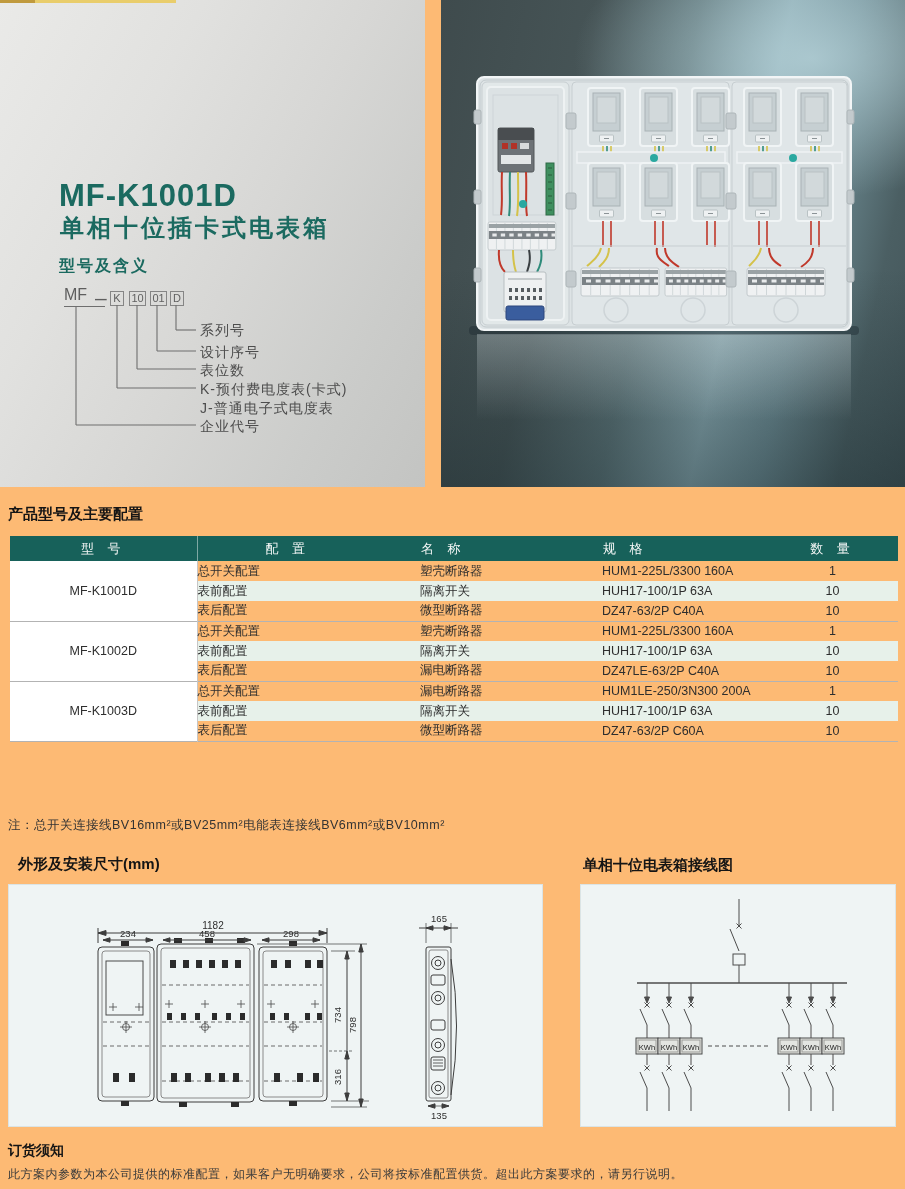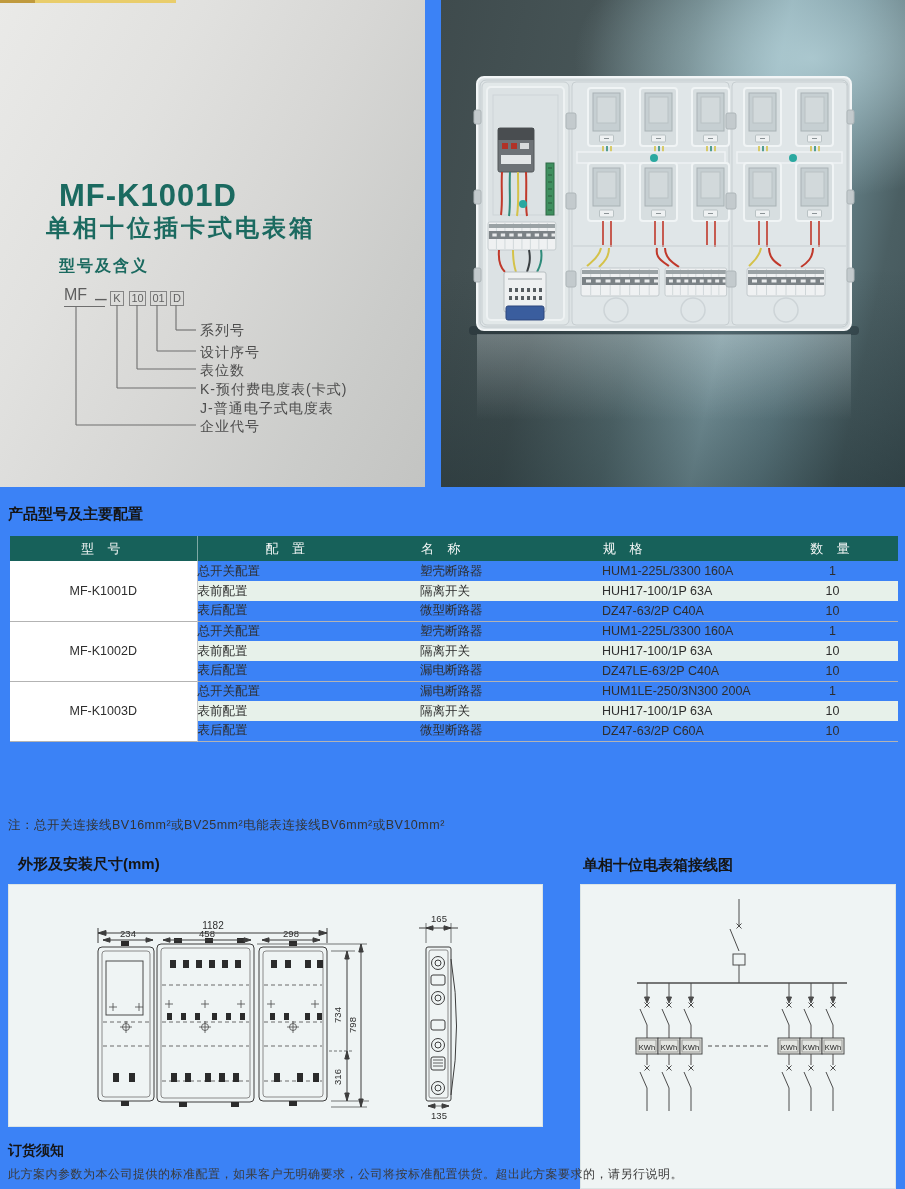--- a/index.html
+++ b/index.html
@@ -1,26 +1,26 @@
 <!DOCTYPE html>
 <html><head>
 <meta charset="utf-8">
 <style>
   html,body{margin:0;padding:0;background:#ffffff;}
   *{box-sizing:border-box;}
   body{font-family:"Liberation Sans","DejaVu Sans",sans-serif;}
-  #page{position:relative;width:905px;height:1189px;background:#3b82f6;overflow:hidden;margin:0 auto;}
+  #page{position:relative;width:905px;height:1189px;background:#fdba74;overflow:hidden;margin:0 auto;}
 
   
   .hero-left{position:absolute;left:0;top:0;width:425px;height:487px;
     background:linear-gradient(118deg,#eaeae8 0%,#e1e1df 30%,#d7d7d5 55%,#cbccca 80%,#c3c4c2 100%);}
   .gold-strip{position:absolute;left:0;top:0;width:176px;height:3px;
     background:linear-gradient(90deg,#c09a3e 0 35px,#e9cd6b 35px 100%);}
   .hero-title{position:absolute;left:59px;top:178px;font-size:31px;font-weight:bold;color:#1b6a60;letter-spacing:1px;}
-  .hero-sub{position:absolute;left:46px;top:212px;font-size:24px;font-weight:bold;color:#1b6a60;letter-spacing:3px;}
+  .hero-sub{position:absolute;left:60px;top:212px;font-size:24px;font-weight:bold;color:#1b6a60;letter-spacing:3px;}
   .hero-meaning{position:absolute;left:59px;top:256px;font-size:16px;font-weight:bold;color:#1b6a60;letter-spacing:2px;}
   .code-prefix{position:absolute;left:64px;top:286px;font-size:16px;color:#5e5e5e;}
   .code-dash{position:absolute;left:95px;top:286px;font-size:21px;color:#5e5e5e;}
   .code-box{position:absolute;top:291px;height:15px;border:1px solid #858585;color:#606060;
     font-size:11px;line-height:13px;text-align:center;}
   .cb0{left:110px;width:14px;} .cb1{left:129px;width:17px;} .cb2{left:150px;width:17px;} .cb3{left:170px;width:14px;}
   .code-label{position:absolute;left:200px;font-size:14px;color:#4d4d4d;letter-spacing:1px;white-space:nowrap;}
   .cl0{top:322px;} .cl1{top:344px;} .cl2{top:362px;} .cl3{top:381px;} .cl4{top:400px;} .cl5{top:418px;}
   .code-lines{position:absolute;left:60px;top:305px;}
 
@@ -48,21 +48,21 @@
   td.model{text-align:center;font-size:13px;border-right:1px solid #c6c6c6;background:#fff;}
   td.c-cfg{padding-left:70px;} td.c-name{padding-left:1px;} td.c-spec{padding-left:1px;}
   td.c-qty{text-align:center;padding-right:34px;}
   tr.green td{background:#e7f1ea;}
   tr.g-first td{border-top:1px solid #b3b3b3;}
   .cfg-note{position:absolute;left:8px;top:817px;font-size:12.5px;color:#333;letter-spacing:.5px;}
 
   
   .panel{position:absolute;background:#eff4f4;border:1px solid #dbe4e5;}
   .p-dims{left:8px;top:884px;width:535px;height:243px;}
-  .p-wiring{left:580px;top:884px;width:316px;height:305px;}
+  .p-wiring{left:580px;top:884px;width:316px;height:243px;}
 
   
   .order-text{position:absolute;left:8px;top:1166px;width:892px;font-size:12px;color:#3a3a3a;letter-spacing:.5px;}
 </style>
 </head>
 <body>
 
 <div id="page">
 
   <div class="hero-left">

